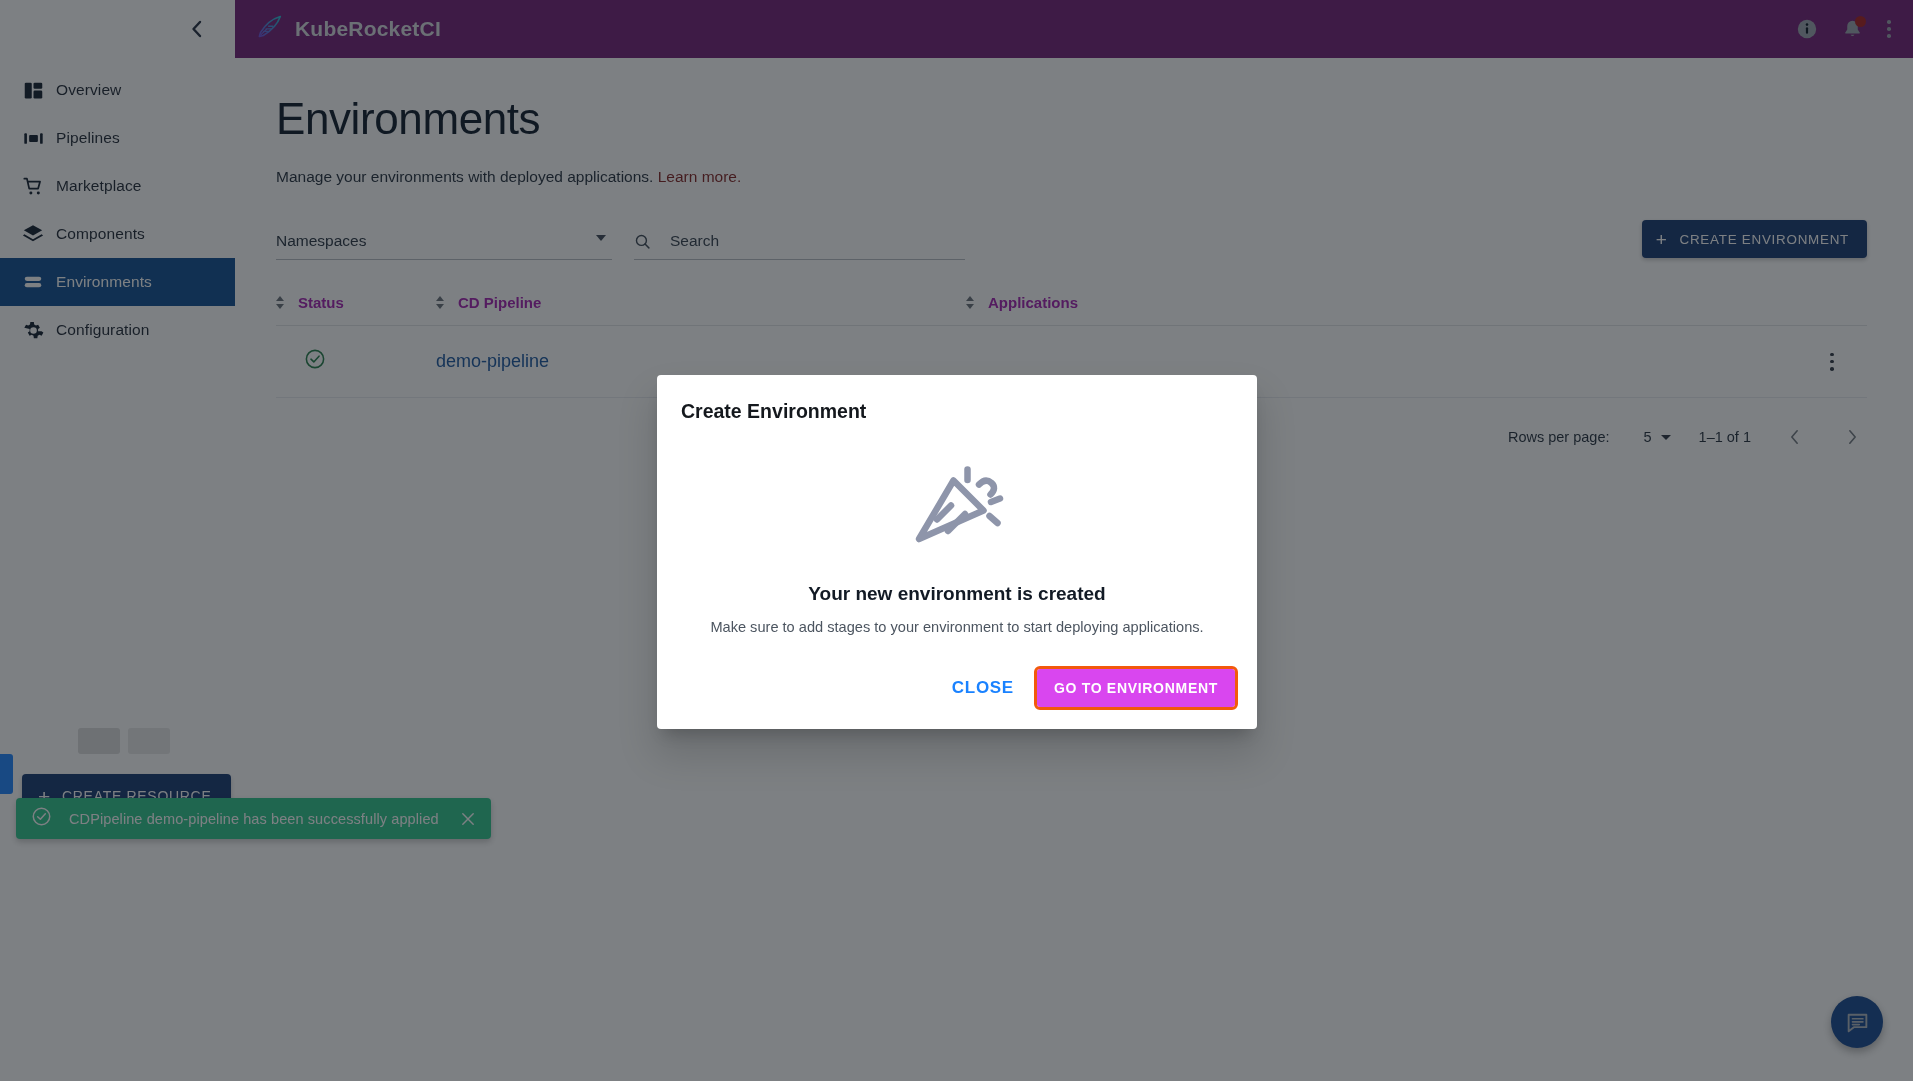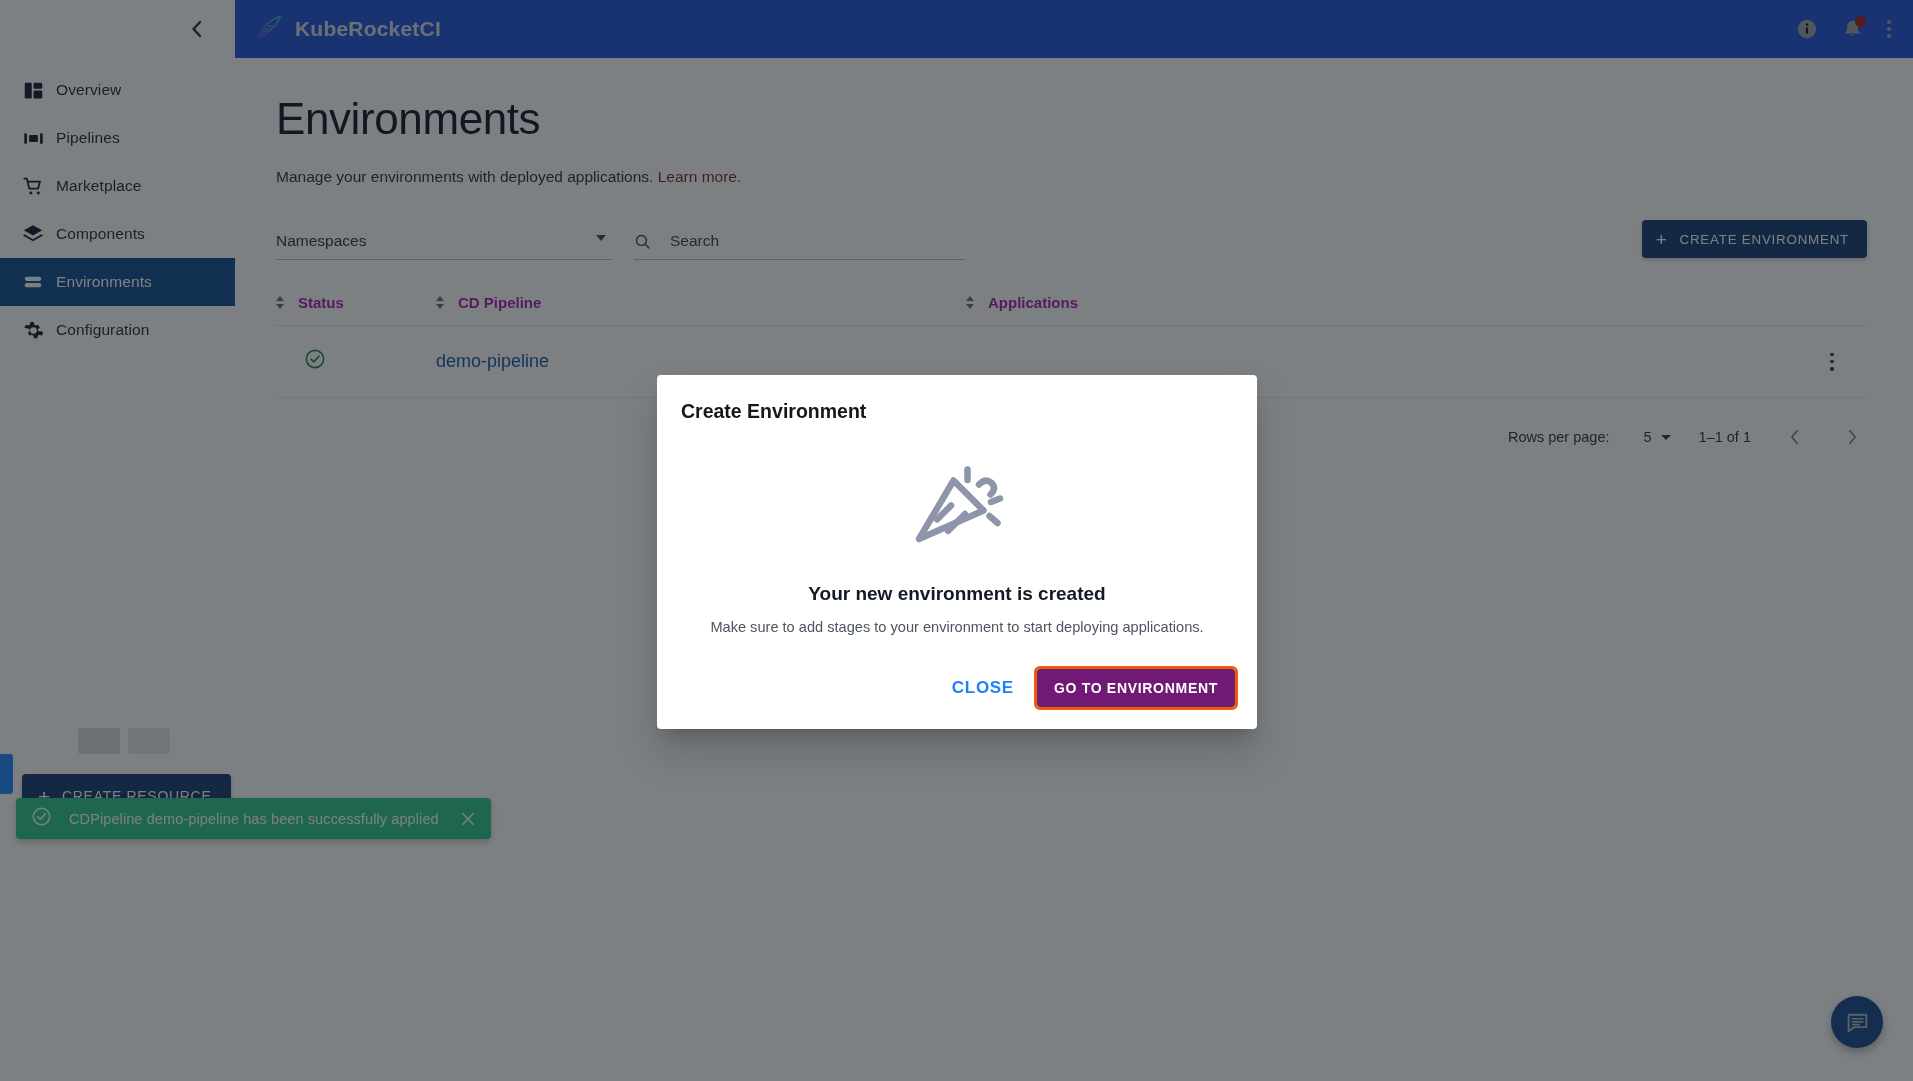--- a/index.html
+++ b/index.html
@@ -57,21 +57,21 @@
   .ghost-pills span { display: block; width: 42px; height: 26px; border-radius: 3px; background: #e8e8e8; }
   .ghost-pills span:first-child { background: #dcdcdc; }
   .blue-tab {
     position: absolute; left: 0; bottom: 48px; width: 13px; height: 40px;
     background: #1a82ff; border-radius: 0 3px 3px 0;
   }
 
   
   .topbar {
     position: absolute; left: 235px; top: 0; right: 0; height: 58px;
-    background: #1d4ed8; display: flex; align-items: center;
+    background: #701a75; display: flex; align-items: center;
     padding: 0 22px 0 22px; justify-content: space-between;
   }
   .brand { display: flex; align-items: center; gap: 12px; }
   .brand-name { color: #d6dae0; font-size: 21px; font-weight: 600; letter-spacing: .2px; }
   .top-actions { display: flex; align-items: center; gap: 24px; }
   .top-icon { cursor: pointer; display: flex; align-items: center; justify-content: center; position: relative; color: #9aa3ad; }
   .bell-badge {
     position: absolute; top: -2px; right: -3px; width: 11px; height: 11px;
     border-radius: 50%; background: #a81b1b;
   }
@@ -154,21 +154,21 @@
   .modal-body { padding: 30px 24px 10px 24px; text-align: center; }
   .confetti-wrap { display: flex; justify-content: center; margin-top: 8px; }
   .modal-h { margin-top: 30px; font-size: 19px; font-weight: 700; color: #121a25; }
   .modal-p { margin-top: 14px; font-size: 14.6px; color: #4c5560; }
   .modal-actions { display: flex; align-items: center; justify-content: flex-end; gap: 10px; padding: 24px 22px 22px 24px; }
   .btn-close {
     background: none; border: none; color: #1a82ff; font-size: 17px; font-weight: 600;
     letter-spacing: .7px; padding: 9px 13px; cursor: pointer; border-radius: 4px; text-align: right;
   }
   .btn-goto {
-    background: #701a75; border: none; color: #fff; font-size: 14px; font-weight: 600;
+    background: #d946ef; border: none; color: #fff; font-size: 14px; font-weight: 600;
     letter-spacing: .7px; padding: 11px 17px; cursor: pointer; border-radius: 3px;
     outline: 3px solid #f2590d; outline-offset: 0px;
   }
 </style>
 </head>
 <body>
 
 <div id="root">
 
   <div class="app">

